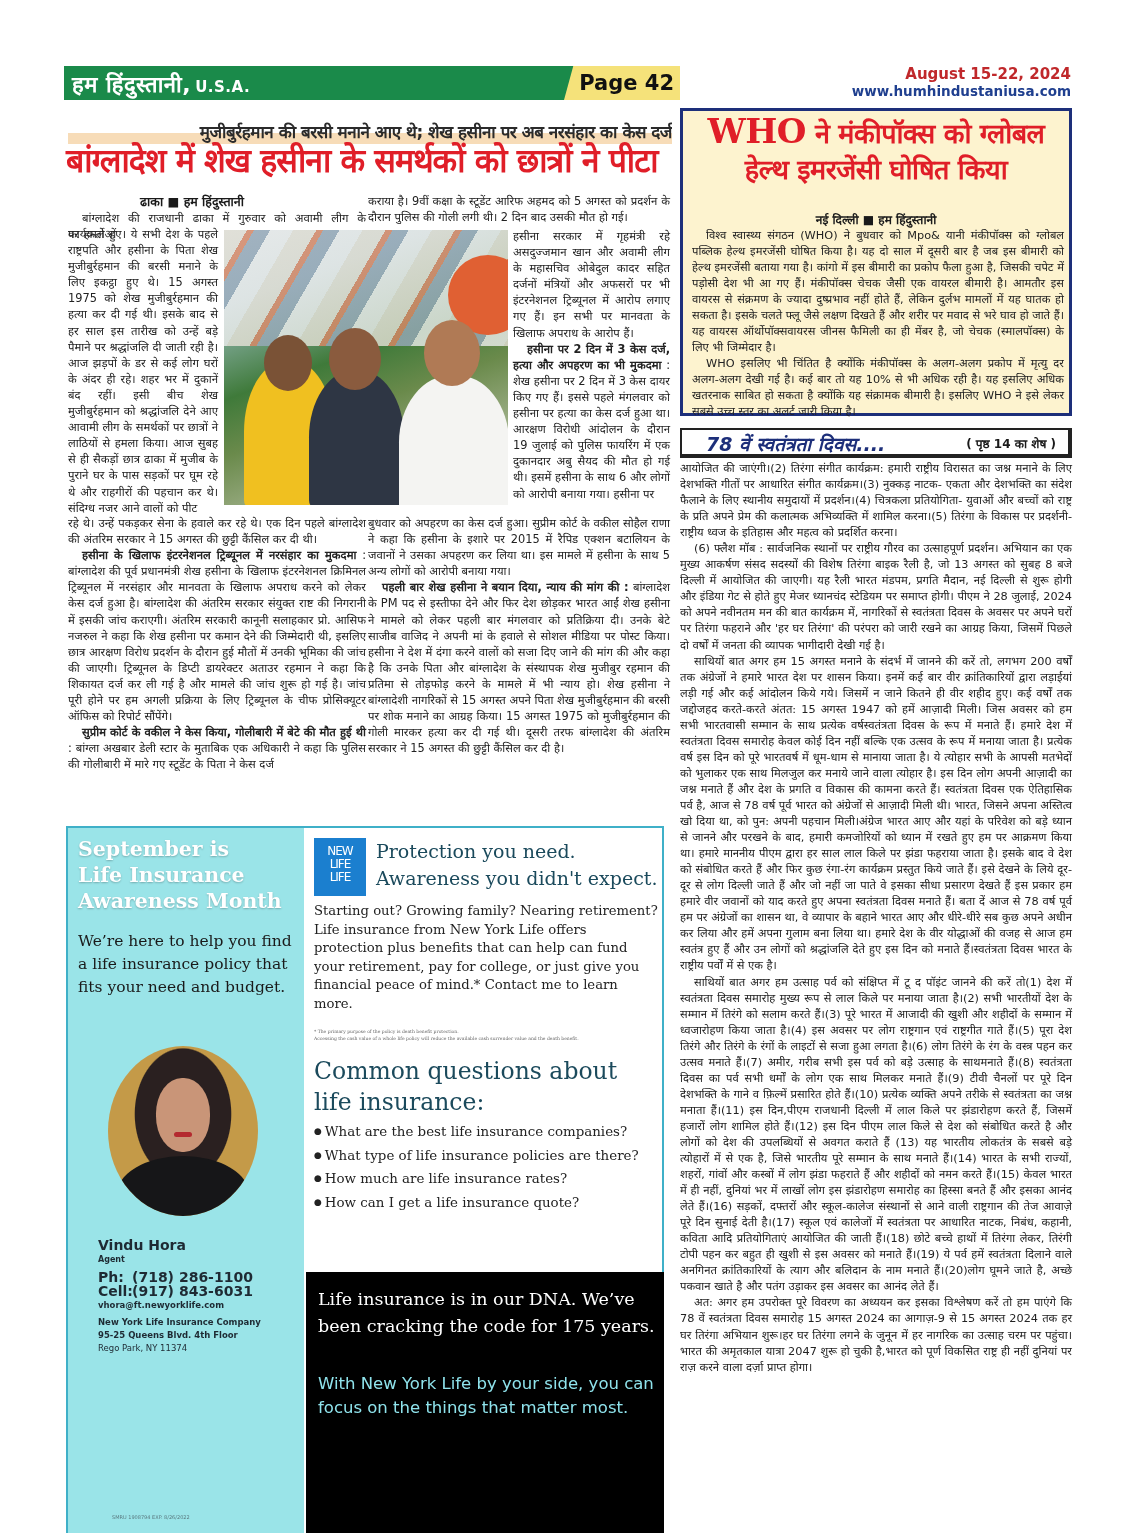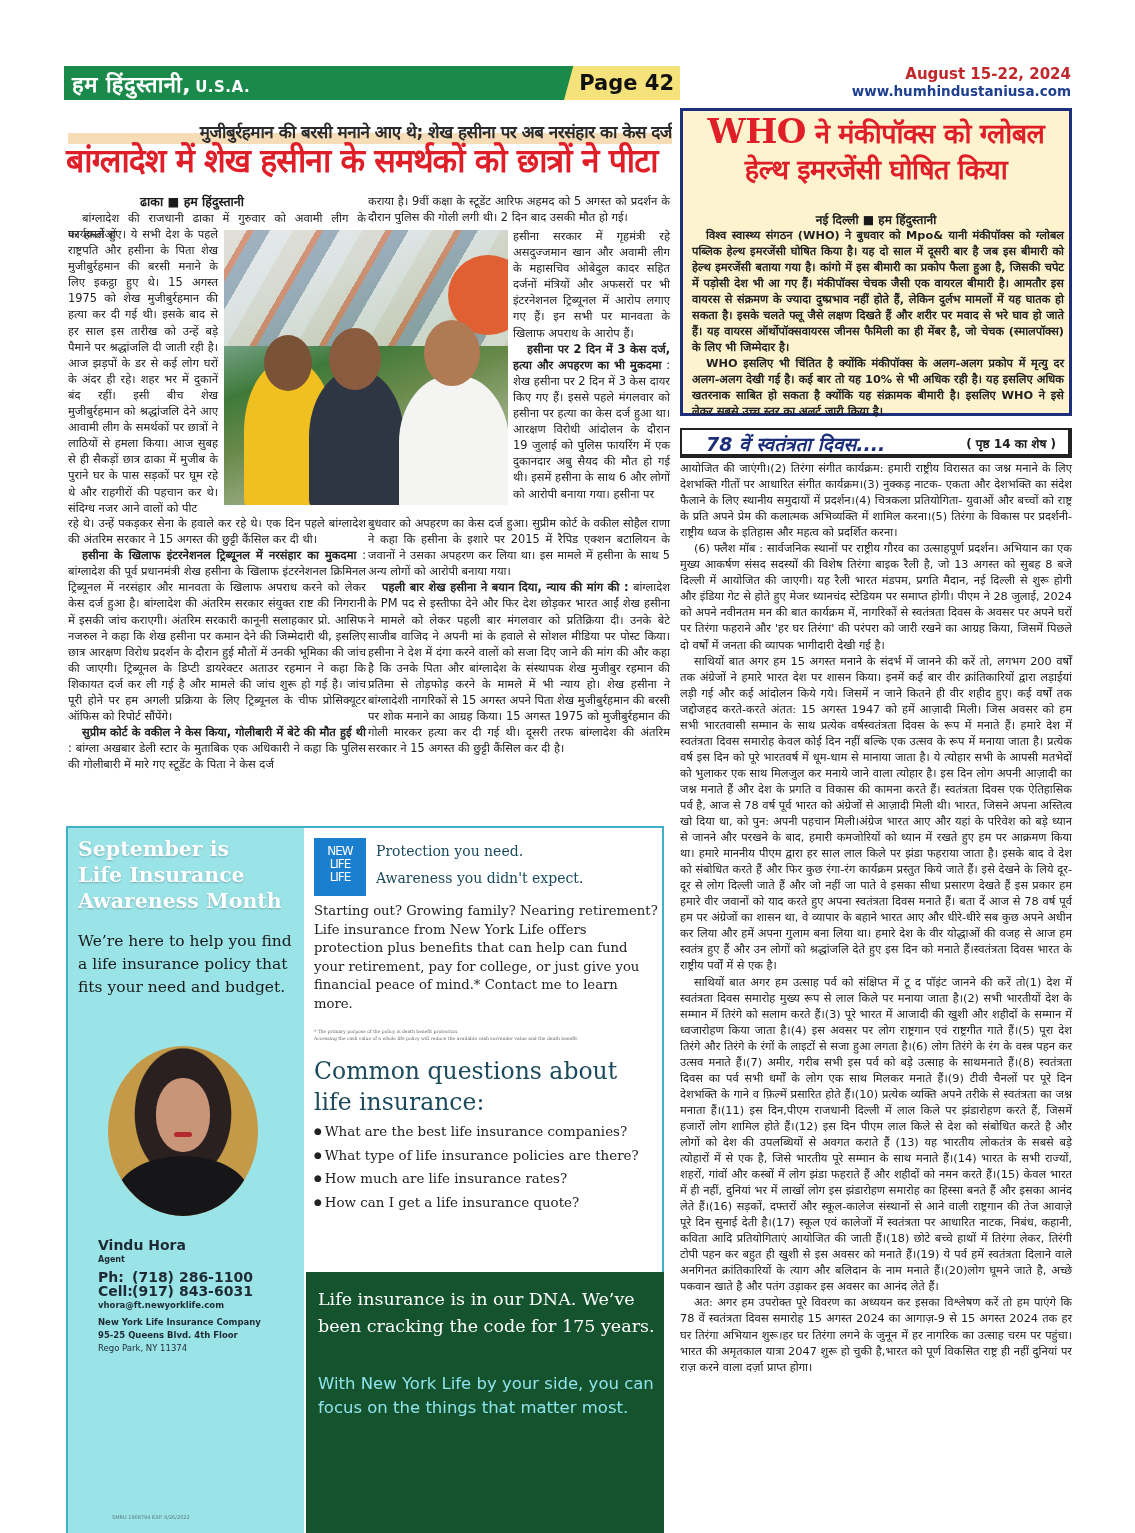--- a/index.html
+++ b/index.html
@@ -50,21 +50,21 @@
   .p3 { left: 175px; top: 145px; width: 110px; height: 140px; background: #f4f4f2; }
   .p3h { left: 200px; top: 90px; width: 56px; height: 66px; border-radius: 50%; background: #b07a55; }
 
   
   .who-box { position: absolute; left: 680px; top: 108px; width: 392px; height: 308px; border: 3px solid #1d2f7a; background: #fdf3cf; }
   .who-title { position: absolute; left: 0; top: 2px; width: 100%; text-align: center; color: #e01e28; font-weight: bold;
     font-family: "DejaVu Sans", sans-serif; font-size: 27px; line-height: 36px; white-space: nowrap; letter-spacing: -0.5px; }
   .who-title .who { font-family: "DejaVu Serif", serif; font-size: 34px; }
   .who-dateline { position: absolute; left: 0; top: 100px; width: 100%; text-align: center; font-weight: bold; font-size: 12px; font-family: "DejaVu Sans", sans-serif; }
   .who-body { position: absolute; left: 9px; top: 117px; width: 372px; font-size: 11.3px; line-height: 16px; text-align: justify; font-family: "DejaVu Sans", sans-serif; color: #222; }
-  .who-body p { text-indent: 14px; font-weight: bold; }
+  .who-body p { text-indent: 14px; }
 
   
   .ind-head { position: absolute; left: 680px; top: 428px; width: 392px; height: 30px; border: 2px solid #222; border-right-width: 4px; border-bottom-width: 4px; }
   .ind-title { position: absolute; left: 24px; top: 1px; font-size: 19px; font-weight: bold; color: #1d2f7a; font-family: "DejaVu Sans", sans-serif; font-style: italic; white-space: nowrap; }
   .ind-note { position: absolute; right: 12px; top: 5px; font-size: 12px; font-weight: bold; font-family: "DejaVu Sans", sans-serif; }
   .ind-body { position: absolute; left: 680px; top: 461px; width: 392px; font-size: 11.3px; line-height: 16.05px; text-align: justify; font-family: "DejaVu Sans", sans-serif; color: #222; }
   .ind-body p { text-indent: 14px; }
 
   
   .ad { position: absolute; left: 66px; top: 778px; width: 598px; height: 710px; border: 2px solid #3fb0c8; background: #ffffff; margin-top: 48px; }
@@ -82,27 +82,27 @@
   .agent .role { font-weight: bold; font-size: 8px; line-height: 12px; margin-bottom: 4px; }
   .agent .phone { font-weight: bold; font-size: 14px; line-height: 14px; }
   .agent .phone span.lbl { display: inline-block; width: 34px; }
   .agent .email { font-weight: bold; font-size: 8.5px; line-height: 14px; margin-bottom: 4px; }
   .agent .co { font-weight: bold; font-size: 8.5px; line-height: 13px; }
   .agent .addr { font-size: 8.5px; line-height: 13px; }
   .license { position: absolute; left: 44px; top: 686px; font-size: 5px; color: #5a7a80; font-family: "DejaVu Sans", sans-serif; }
 
   .nyl-logo { position: absolute; left: 246px; top: 10px; width: 52px; height: 58px; background: #1b7fcf; color: #fff;
     font-family: "DejaVu Sans", sans-serif; font-size: 12px; line-height: 13px; text-align: center; padding-top: 7px; letter-spacing: -1px; }
-  .ad-protect { position: absolute; left: 308px; top: 10px; font-size: 14px; line-height: 27px; color: #1b4a5c; font-family: "DejaVu Serif", serif; white-space: nowrap; }
+  .ad-protect { position: absolute; left: 308px; top: 10px; font-size: 19px; line-height: 27px; color: #1b4a5c; font-family: "DejaVu Serif", serif; white-space: nowrap; }
   .ad-start { position: absolute; left: 246px; top: 74px; width: 345px; font-size: 13.2px; line-height: 18.5px; color: #222; font-family: "DejaVu Serif", serif; }
   .ad-fine { position: absolute; left: 246px; top: 200px; width: 345px; font-size: 4.5px; line-height: 7px; color: #666; font-family: "DejaVu Serif", serif; }
   .ad-common { position: absolute; left: 246px; top: 228px; width: 345px; font-size: 23.5px; line-height: 31px; color: #1b4a5c; font-family: "DejaVu Serif", serif; }
   .ad-questions { position: absolute; left: 246px; top: 292px; width: 350px; list-style: none; font-size: 13.4px; line-height: 23.5px; color: #222; font-family: "DejaVu Serif", serif; }
   .ad-questions li::before { content: "\25CF"; font-size: 9px; margin-right: 3px; vertical-align: 2px; }
-  .ad-dna { position: absolute; left: 238px; top: 444px; width: 358px; height: 262px; background: #14532d; }
+  .ad-dna { position: absolute; left: 238px; top: 444px; width: 358px; height: 262px; background: #000000; }
   .ad-dna-head { position: absolute; left: 12px; top: 14px; width: 340px; font-size: 17.5px; line-height: 26.5px; color: #fff; font-family: "DejaVu Serif", serif; }
   .ad-dna-sub { position: absolute; left: 12px; top: 100px; width: 340px; font-size: 16.5px; line-height: 24px; color: #8fe3ec; font-family: "DejaVu Sans", sans-serif; }
 </style>
 </head>
 <body>
 
 <div class="masthead">
   <div class="mast-green"></div>
   <div class="mast-title">
     <span>हम हिंदुस्तानी,</span><span class="usa">U.S.A.</span>

